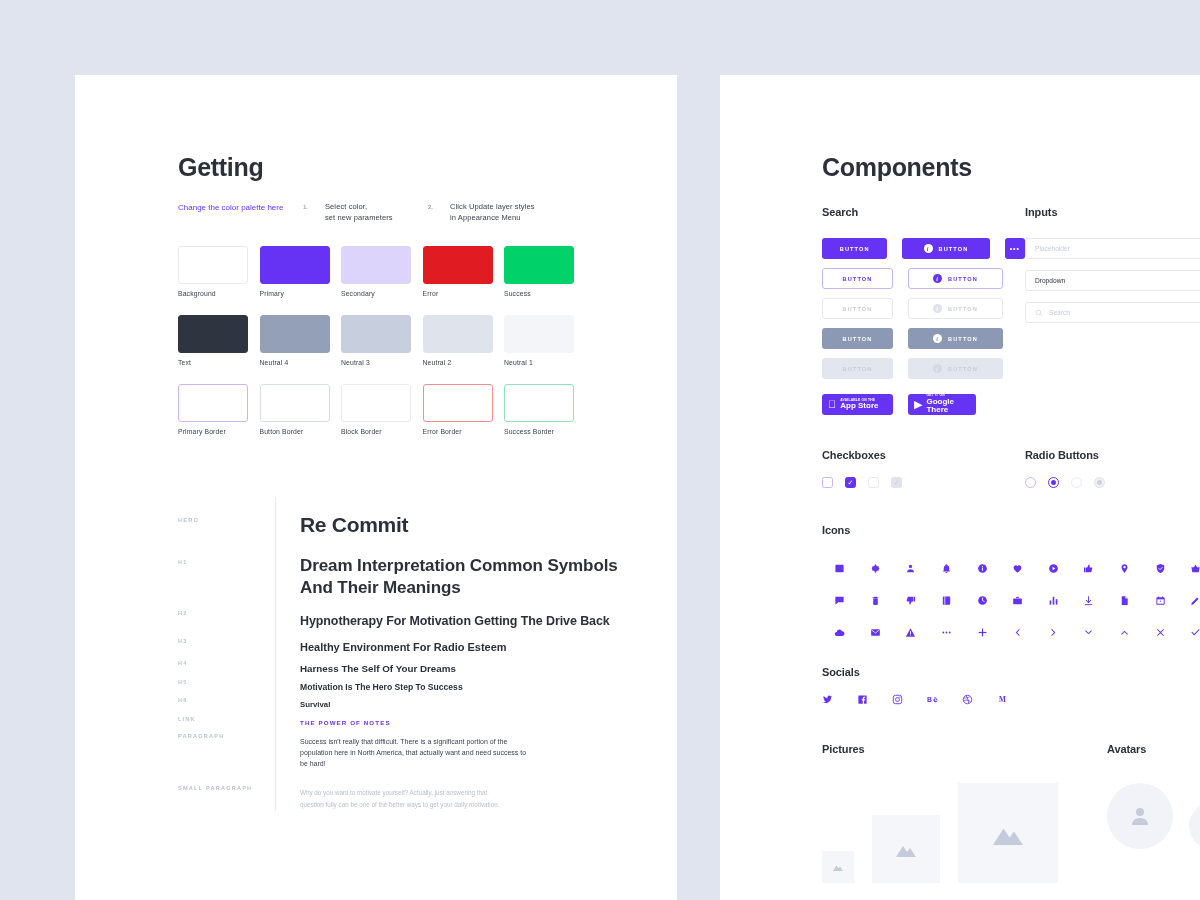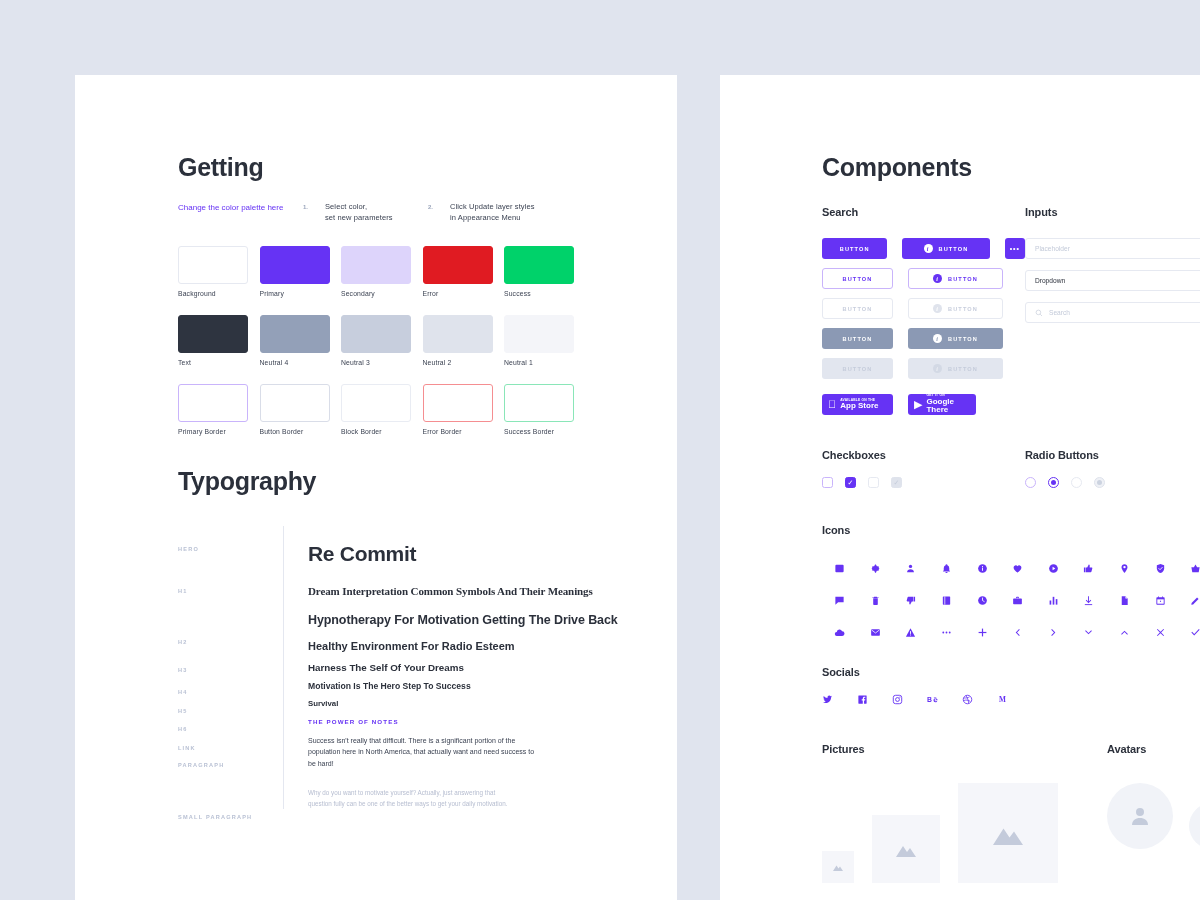--- a/index.html
+++ b/index.html
@@ -32,30 +32,30 @@
   .note-num { color: #9aa5bb; font-size: 6px; font-weight: bold; width: 22px; padding-top: 1px; }
   .note-txt { letter-spacing: 0.1px; }
 
   .swatch-grid { margin-top: 22px; display: flex; flex-wrap: wrap; gap: 0; width: 410px; }
   .swatch-cell { width: 81.5px; margin-bottom: 18px; }
   .swatch-box { width: 70px; height: 38px; border-radius: 3px; }
   .swatch-label { font-size: 6.8px; color: #3b4252; margin-top: 6px; letter-spacing: .15px; }
 
   
   .typo-wrap { position: absolute; left: 103px; top: 392px; width: 470px; }
-  .typo-table { display: flex; margin-top: 30px; gap: 8px; }
+  .typo-table { display: flex; margin-top: 30px; }
   .typo-labels { width: 97px; }
   .typo-rows { border-left: 1px solid #e4e7f0; padding-left: 24px; width: 360px; }
   .typo-key {
     font-size: 5.6px; font-weight: bold; color: #b9c1d4;
     letter-spacing: 1.2px; text-transform: uppercase; line-height: 1.7;
   }
   .typo-val { color: #2b303b; font-weight: bold; }
   .v-hero { font-size: 21px; letter-spacing: -.3px; }
-  .v-h1 { font-size: 11px; line-height: 1.28; letter-spacing: -.1px; font-family: Liberation Serif, serif; }
+  .v-h1 { font-size: 17px; line-height: 1.28; letter-spacing: -.1px; }
   .v-h2 { font-size: 12.5px; line-height: 1.28; letter-spacing: -.1px; }
   .v-h3 { font-size: 11px; }
   .v-h4 { font-size: 9.8px; }
   .v-h5 { font-size: 8.6px; }
   .v-h6 { font-size: 7.8px; }
   .v-link { font-size: 6.2px; font-weight: bold; color: #6633f4; letter-spacing: 1.1px; }
   .v-para { font-size: 7px; font-weight: normal; color: #3b4252; line-height: 1.62; width: 235px; }
   .v-small { font-size: 6.3px; font-weight: normal; color: #b6bdd0; line-height: 1.75; width: 200px; }
 
   
@@ -230,21 +230,20 @@
           <div class="swatch-label">Error Border</div>
         </div>
         <div class="swatch-cell">
           <div class="swatch-box" style="background:#ffffff;border:1px solid #8ae6b8"></div>
           <div class="swatch-label">Success Border</div>
         </div>
       </div>
   </div>
 
   <div class="typo-wrap">
-    <div class="sec-title">Typography</div>
     <div class="typo-table">
       <div class="typo-labels" id="typo-labels" style="position: relative;">
           <div class="typo-key" style="margin-top: 0px; height: auto; position: absolute; transform: translateY(19px);">Hero</div>
           <div class="typo-key" style="margin-top: 0px; height: auto; position: absolute; transform: translateY(61px);">H1</div>
           <div class="typo-key" style="margin-top: 0px; height: auto; position: absolute; transform: translateY(112.094px);">H2</div>
           <div class="typo-key" style="margin-top: 0px; height: auto; position: absolute; transform: translateY(140.094px);">H3</div>
           <div class="typo-key" style="margin-top: 0px; height: auto; position: absolute; transform: translateY(162.094px);">H4</div>
           <div class="typo-key" style="margin-top: 0px; height: auto; position: absolute; transform: translateY(181.094px);">H5</div>
           <div class="typo-key" style="margin-top: 0px; height: auto; position: absolute; transform: translateY(199.094px);">H6</div>
           <div class="typo-key" style="margin-top: 0px; height: auto; position: absolute; transform: translateY(218.094px);">Link</div>

